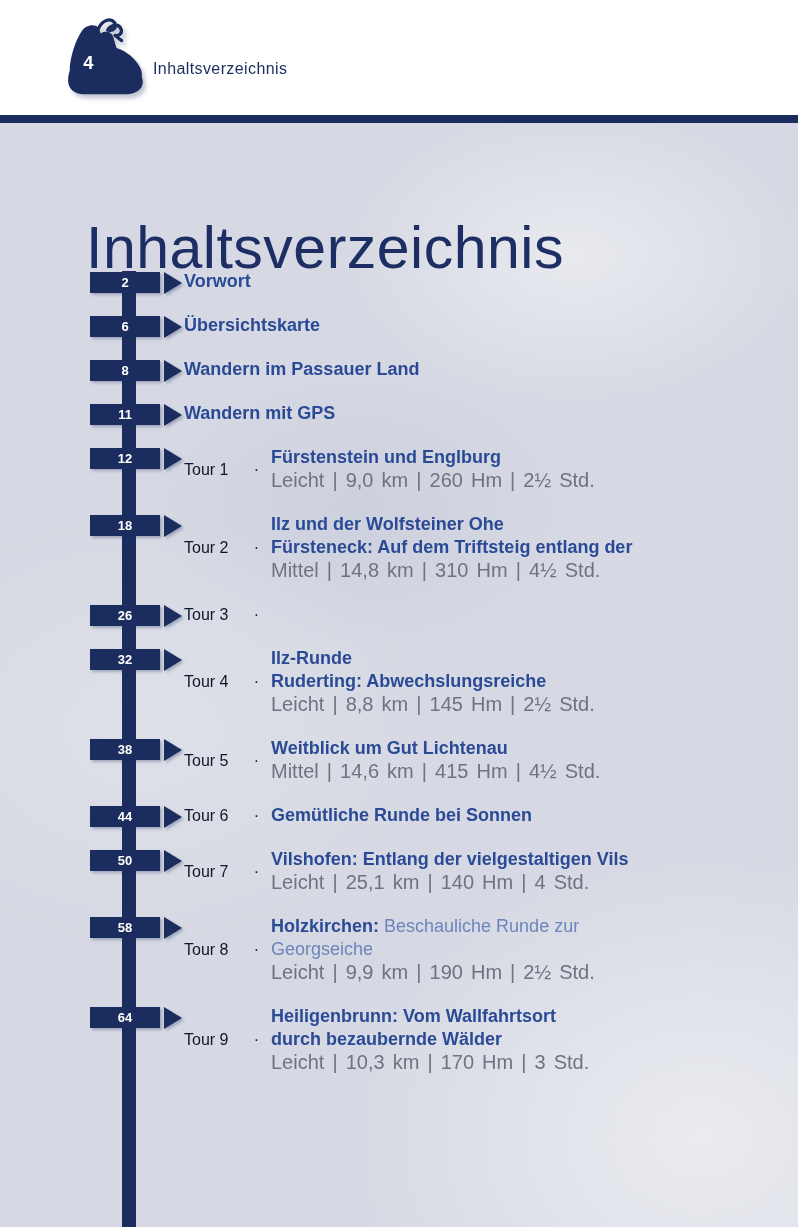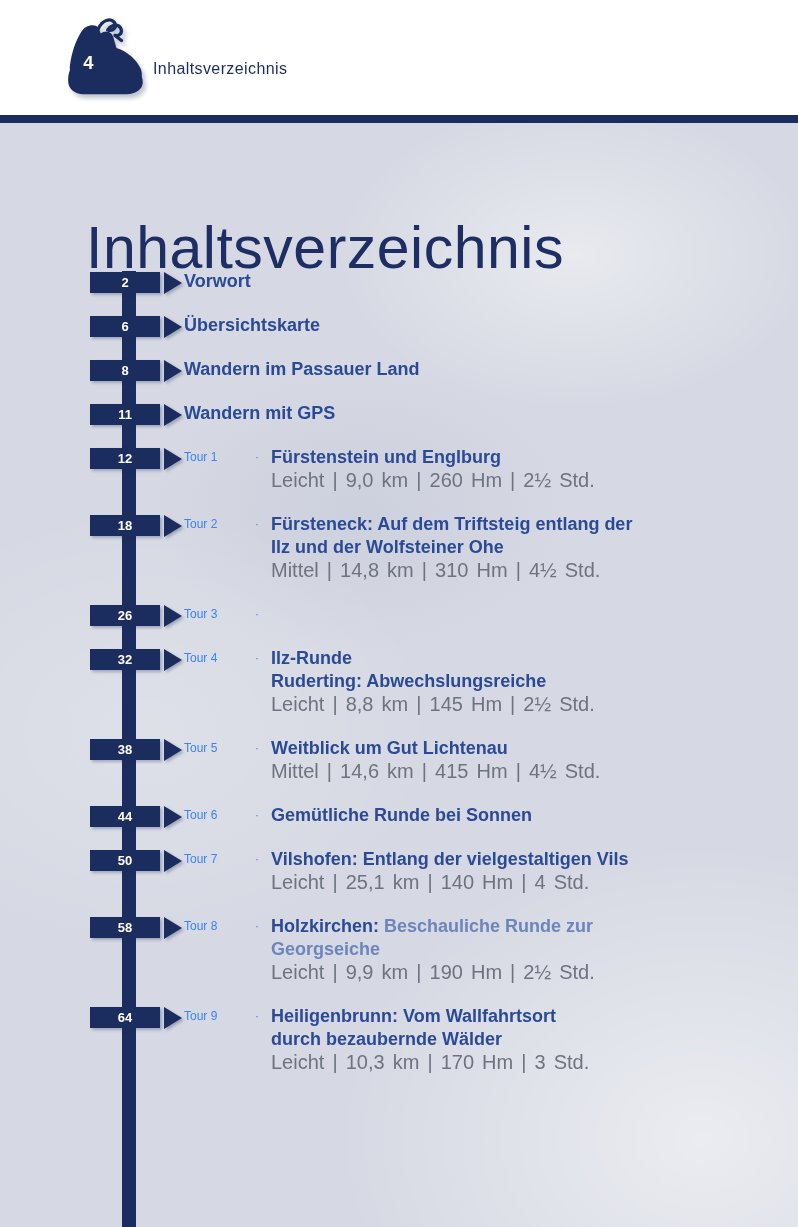--- a/index.html
+++ b/index.html
@@ -54,28 +54,28 @@
     width:0; height:0; margin-left:4px;
     border-top:11px solid transparent; border-bottom:11px solid transparent;
     border-left:18px solid #1b2c5e;
   }
 
   .entry-body { display:flex; margin-left:2px; margin-top:-1px; }
 
   .tour-label {
     width:87px; flex-shrink:0; box-sizing:border-box; padding-right:12px;
     display:flex; justify-content:space-between;
-    color:#3b82f6; font-size:12px; line-height:23px;
+    color:#0f172a; font-size:16px; line-height:23px;align-items:center;
   }
 
   .entry-content { min-width:0; }
   .entry-title { font-size:18px; line-height:23px; }
   .title-line { white-space:nowrap; }
   .entry-title .strong { color:#2b4a96; font-weight:700; }
-  .entry-title .light  { color:#6c85bb; font-weight:700; }
+  .entry-title .light  { color:#6c85bb; font-weight:400; }
   .entry-details {
     font-size:20px; line-height:23px; color:#6e7380; word-spacing:2.5px;
   }
 </style>
 </head>
 <body>
 
 <div class="page-header">
   <div class="boot-wrap">
     <svg viewBox="0 0 100 92" width="92" height="88" aria-hidden="true">
@@ -194,22 +194,22 @@
       </div>
       <div class="marker-arrow"></div>
     </div>
     <div class="entry-body">
       <div class="tour-label">
         <span class="tour-label-text">Tour 2</span>
         <span class="tour-dot">·</span>
       </div>
       <div class="entry-content">
         <div class="entry-title">
+            <div class="title-line"><span class="strong">Ilz und der Wolfsteiner Ohe</span></div>
             <div class="title-line"><span class="strong">Fürsteneck: Auf dem Triftsteig entlang der</span></div>
-            <div class="title-line"><span class="strong">Ilz und der Wolfsteiner Ohe</span></div>
           </div>
         <div class="entry-details">Mittel | 14,8 km | 310 Hm | 4½ Std.</div>
       </div>
     </div>
   </div>
     <div class="entry">
     <div class="marker">
       <div class="marker-rect">
         <span class="marker-num">26</span>
       </div>

